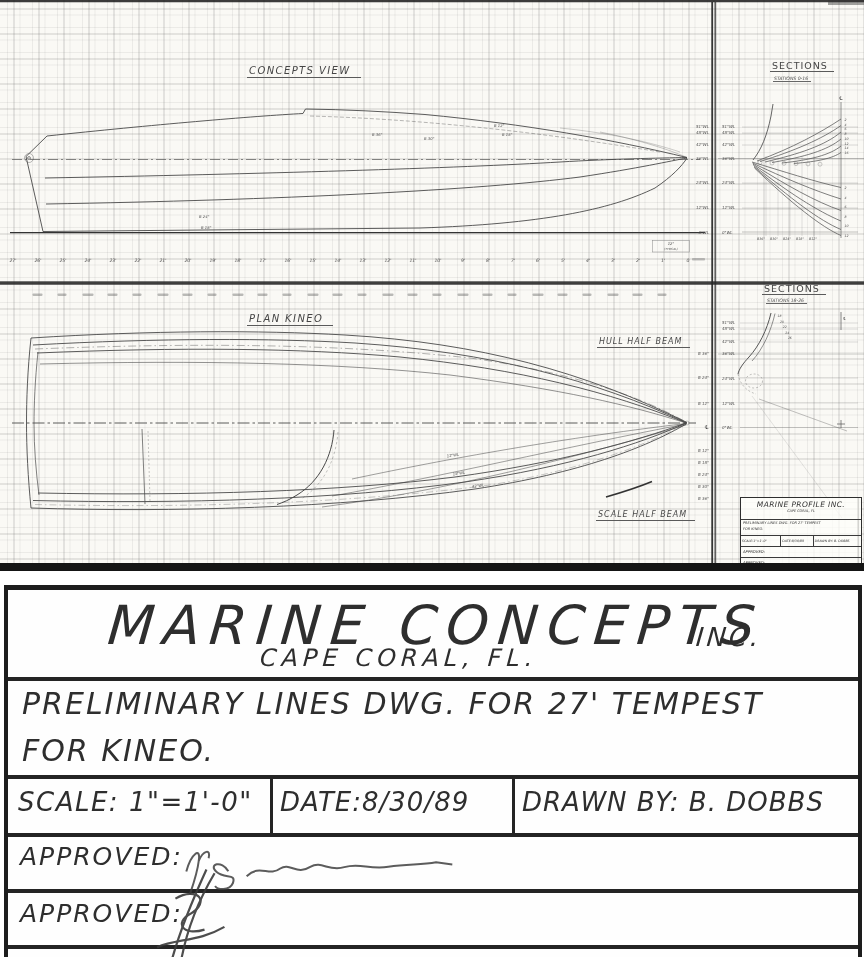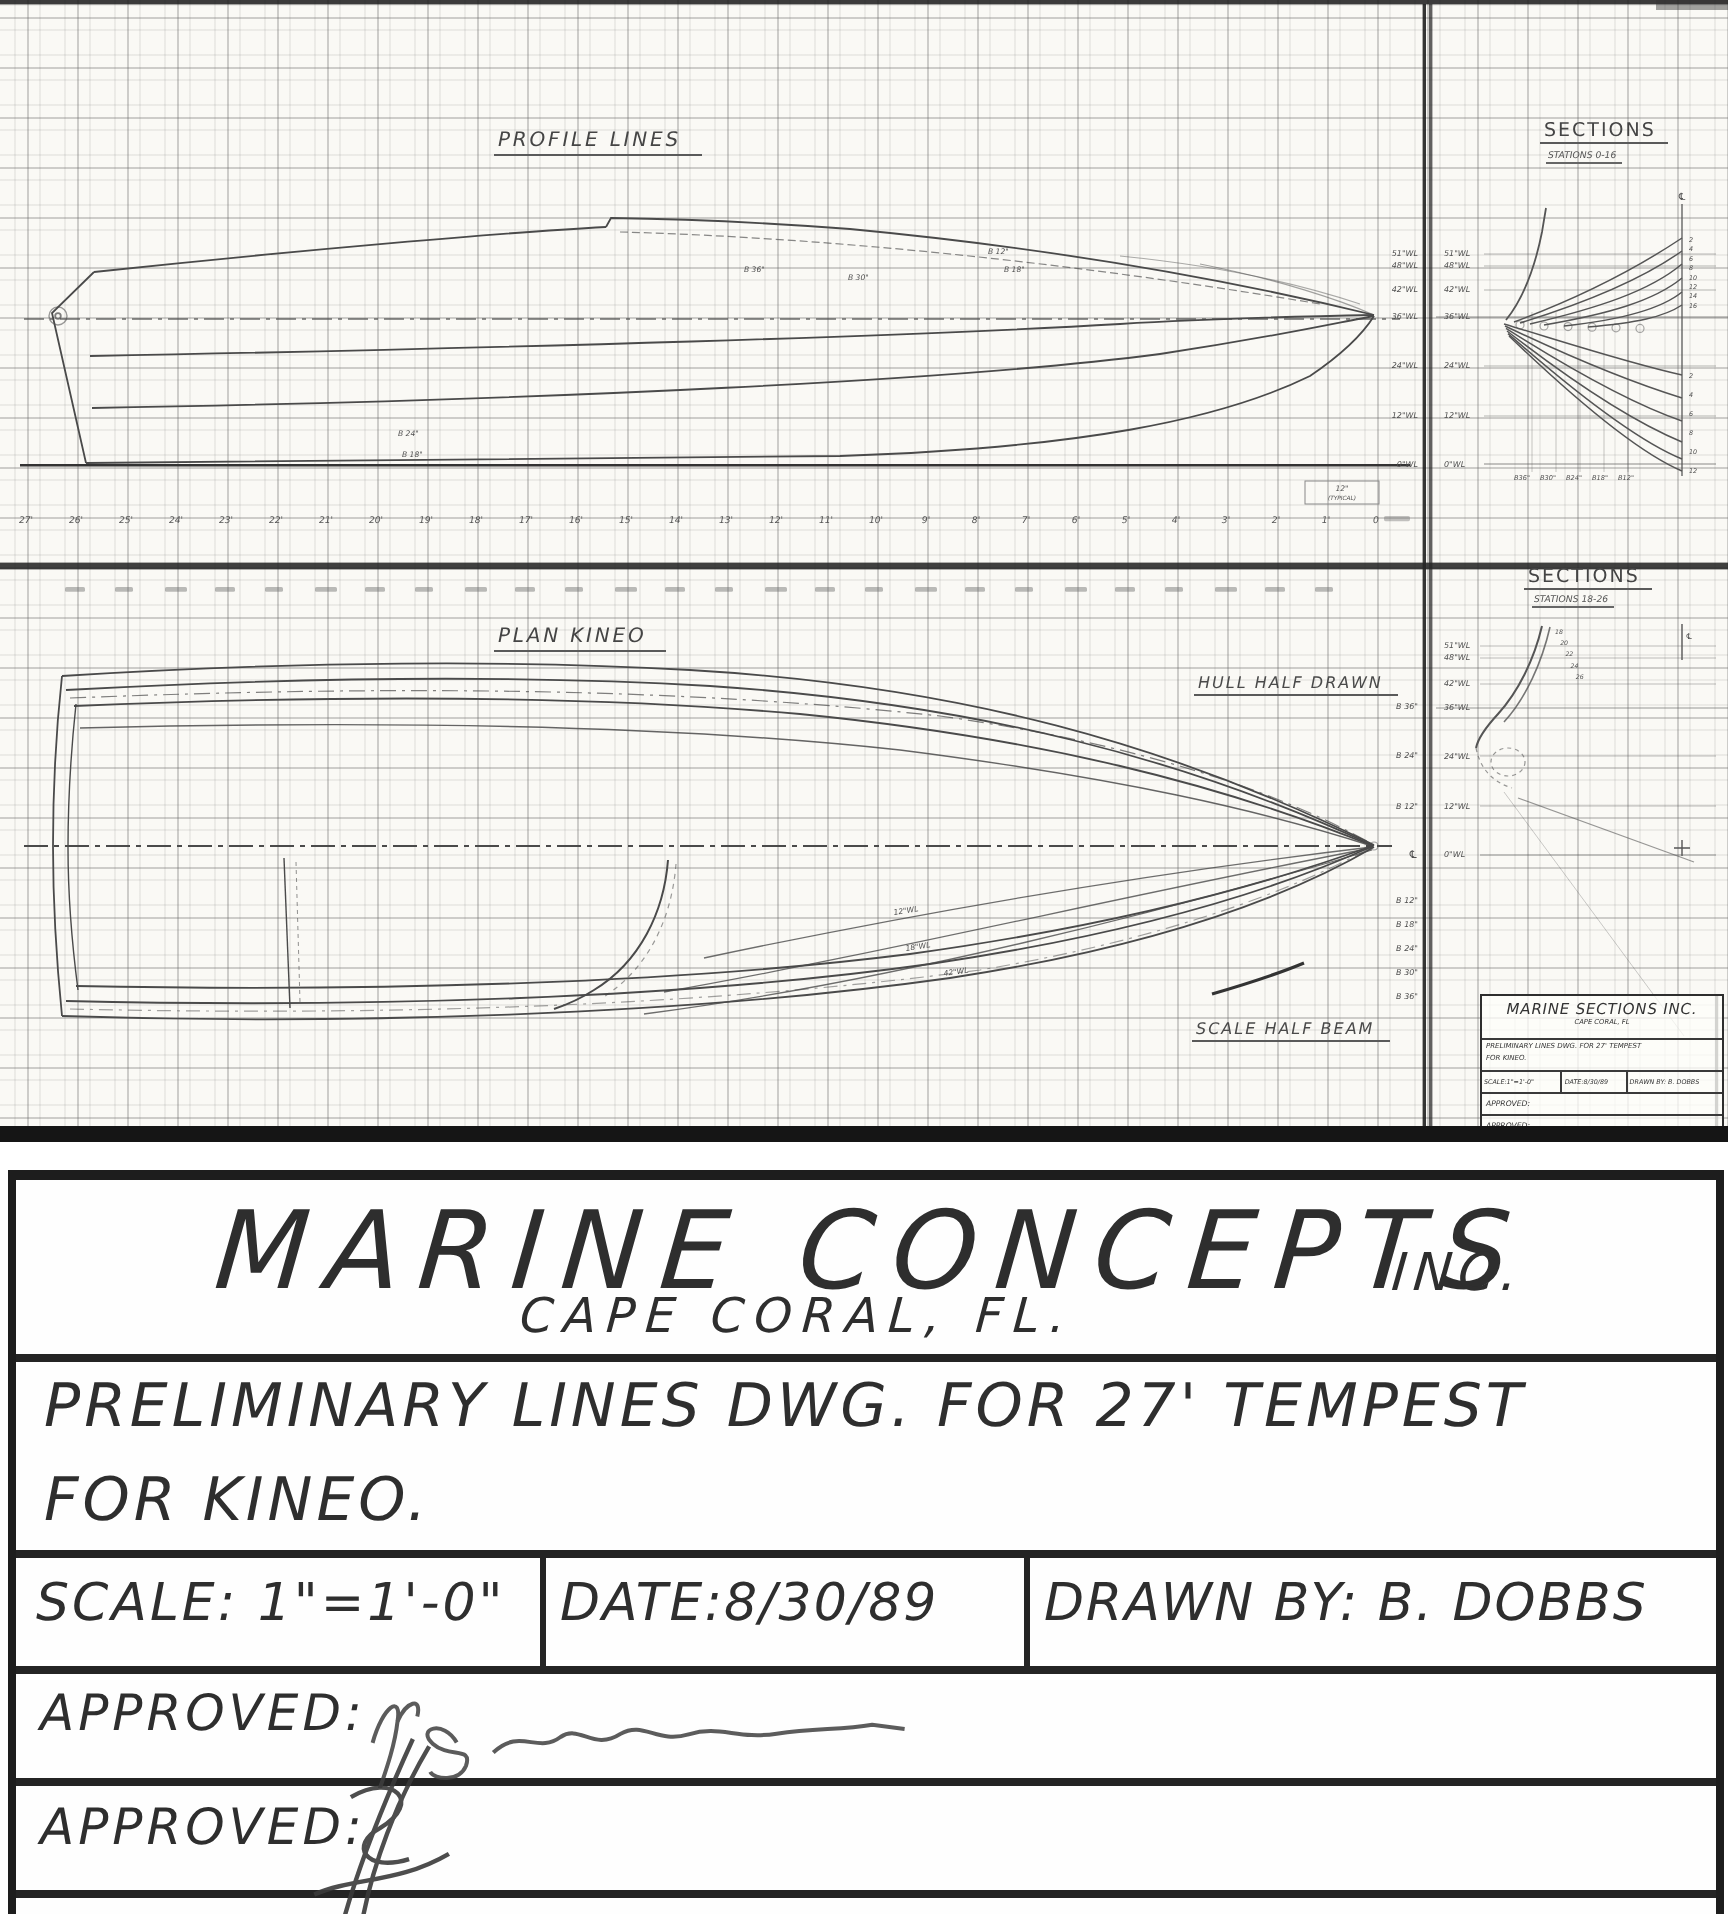--- a/index.html
+++ b/index.html
@@ -291,33 +291,33 @@
         <text x="494" y="127" font-size="3.8" text-anchor="start" fill="#4f4f4f" font-style="italic">B 12"</text>
         <text x="502" y="136" font-size="3.8" text-anchor="start" fill="#4f4f4f" font-style="italic">B 18"</text>
         <text x="199" y="218" font-size="3.8" text-anchor="start" fill="#4f4f4f" font-style="italic">B 24"</text>
         <text x="201" y="228.5" font-size="3.8" text-anchor="start" fill="#4f4f4f" font-style="italic">B 18"</text>
         <text x="447" y="457.5" font-size="3.8" text-anchor="start" fill="#4f4f4f" font-style="italic" transform="rotate(-9 447 457.5)">12"WL</text>
         <text x="453" y="475.5" font-size="3.8" text-anchor="start" fill="#4f4f4f" font-style="italic" transform="rotate(-9 453 475.5)">18"WL</text>
         <text x="472" y="488" font-size="3.8" text-anchor="start" fill="#4f4f4f" font-style="italic" transform="rotate(-8 472 488)">42"WL</text>
       </g>
   </svg>
 
-  <div class="viewtitle" style="left:247px;top:65px">PROFILE LINES</div>
+  <div class="viewtitle" style="left:247px;top:65px">CONCEPTS VIEW</div>
   <div class="viewtitle" style="left:247px;top:313px">PLAN KINEO</div>
-  <div class="smalllabel" style="left:597px;top:337px">HULL HALF DRAWN</div>
+  <div class="smalllabel" style="left:597px;top:337px">HULL HALF BEAM</div>
   <div class="smalllabel" style="left:596px;top:510px">SCALE HALF BEAM</div>
 
   <div class="sectitle" style="left:770px;top:60px">SECTIONS</div>
   <div class="subtitle" style="left:773px;top:76px">STATIONS 0-16</div>
   <div class="sectitle" style="left:762px;top:283px">SECTIONS</div>
   <div class="subtitle" style="left:766px;top:298px">STATIONS 18-26</div>
 
   <div class="mini">
     <div class="mrow" style="height:21px">
-      <div class="mcompany">MARINE SECTIONS INC.</div>
+      <div class="mcompany">MARINE PROFILE INC.</div>
       <div class="mcity">CAPE CORAL, FL</div>
     </div>
     <div class="mrow" style="height:15px">
       <div class="mdesc">PRELIMINARY LINES DWG. FOR 27' TEMPEST</div>
       <div class="mdesc" style="padding-top:0">FOR KINEO.</div>
     </div>
     <div class="mrow mcells" style="height:10px">
       <span style="width:38px">SCALE:1"=1'-0"</span>
       <span style="width:30px">DATE:8/30/89</span>
       <span style="width:46px;border-right:none">DRAWN BY: B. DOBBS</span>

